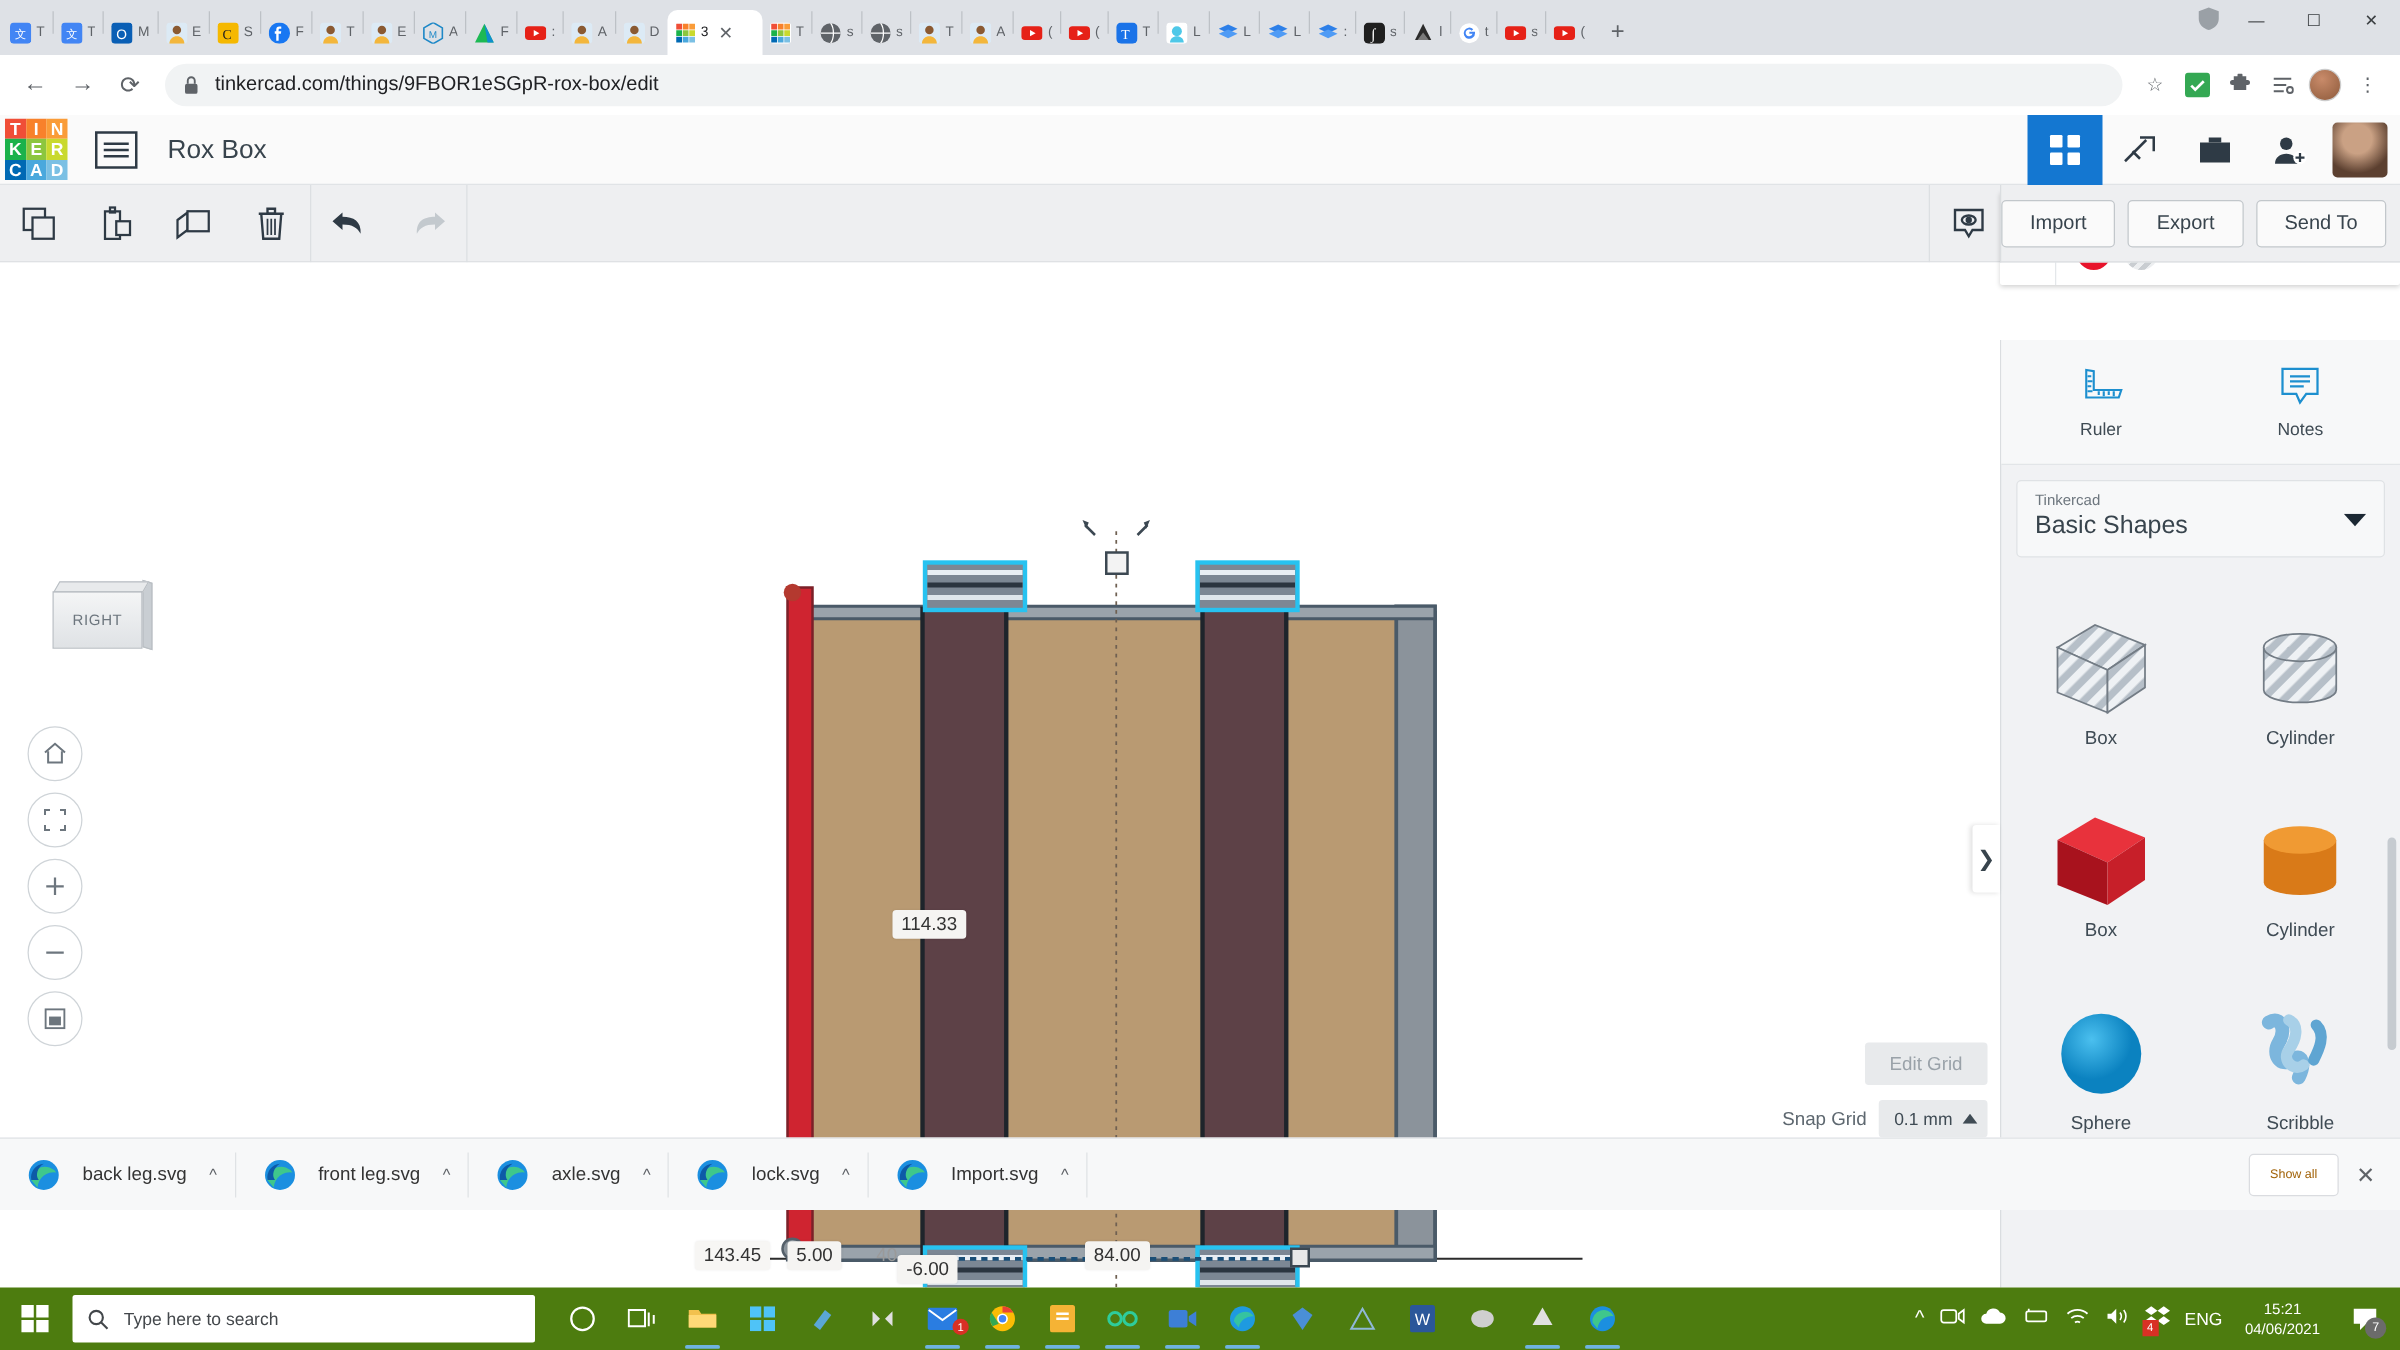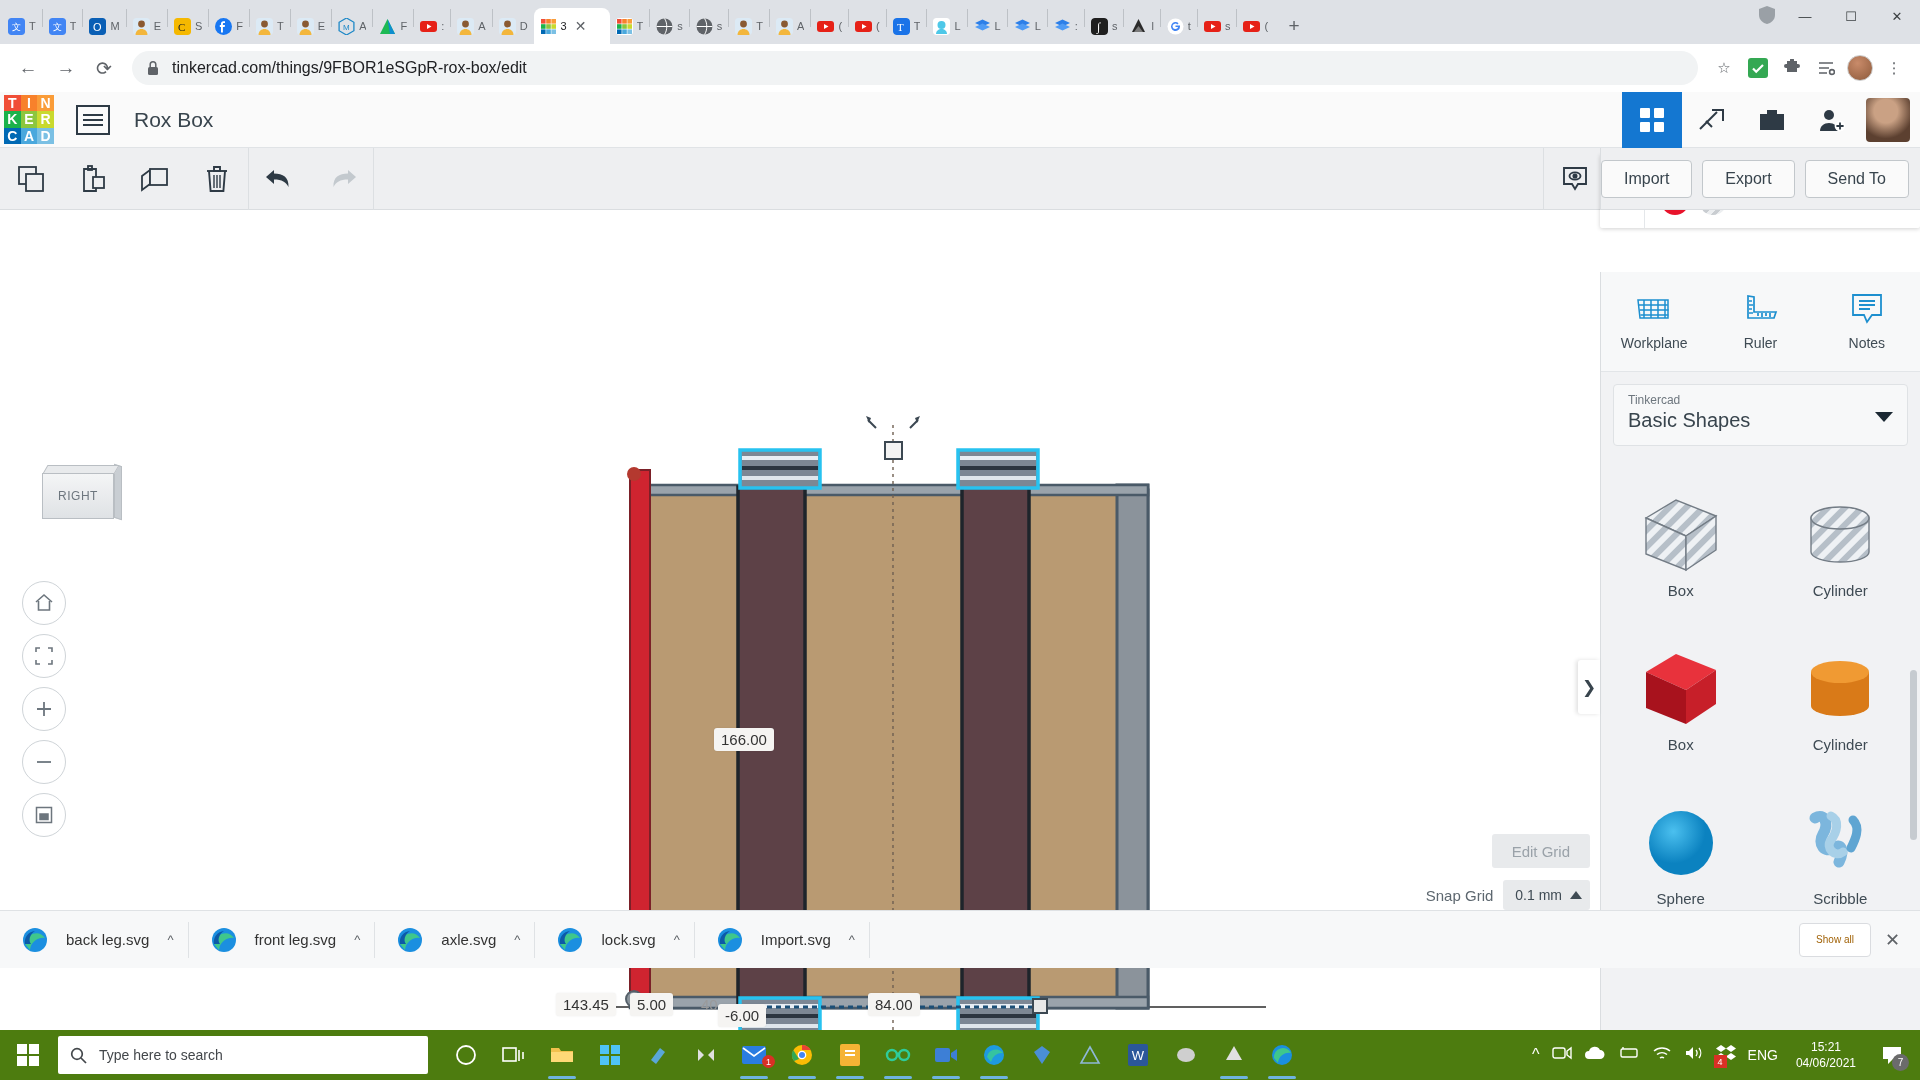--- a/index.html
+++ b/index.html
@@ -711,21 +711,21 @@
         <rect x="885" y="232" width="17" height="17" fill="#f3f3f3" stroke="#3c4852" stroke-width="2"></rect>
         <path d="M876 218 l-8 -8 M910 218 l8 -8" stroke="#3c4852" stroke-width="2" fill="none"></path>
         <path d="M866 206 l5 2 l-2 5 z" fill="#3c4852"></path>
         <path d="M920 206 l-5 2 l2 5 z" fill="#3c4852"></path>
 
         <circle cx="634" cy="264" r="7" fill="#b4392f"></circle>
         <circle cx="634" cy="789" r="8" fill="#8d969e" stroke="#55606a" stroke-width="2"></circle>
         <rect x="1033" y="789" width="14" height="14" fill="#e8e8e8" stroke="#3c4852" stroke-width="2"></rect>
       </svg>
 
-      <div class="dim-label" style="left:714px; top:518px;">166.00</div>
+      <div class="dim-label" style="left:714px; top:518px;">114.33</div>
       <div class="dim-label" style="left:556px; top:783px; background:#f7f6f4;">143.45</div>
       <div class="dim-label" style="left:630px; top:783px;">5.00</div>
       <div class="dim-label" style="left:694px; top:783px; background:none; color:#9a9a9a; box-shadow:none;">40</div>
       <div class="dim-label" style="left:718px; top:794px;">-6.00</div>
       <div class="dim-label" style="left:868px; top:783px;">84.00</div>
     </div>
 
     <div id="shapes-popover">
       <div id="sp-caret">
         <svg width="22" height="14" viewBox="0 0 22 14">
@@ -752,29 +752,20 @@
             </span>
           </div>
         </div>
       </div>
     </div>
 
     <div id="panel-toggle">❯</div>
 
     <div id="library">
       <div id="lib-tools">
-        <div class="lib-tool">
-          <span>
-            <svg width="40" height="34" viewBox="0 0 40 34" stroke="#1d8fcf" stroke-width="1.5" fill="none">
-              <path d="M4 8h30v18H6z"></path>
-              <path d="M10 8v18M17 8v18M24 8v18M31 8v18M4.8 13h29M5.6 18h29M6.4 23h28"></path>
-              </svg>
-          </span>
-          <span>Workplane</span>
-        </div>
         <div class="lib-tool">
           <span>
             <svg width="40" height="34" viewBox="0 0 40 34" stroke="#1d8fcf" stroke-width="1.7" fill="none">
               <path d="M8 4v22h26l2-6H14V5z"></path>
               <path d="M9 9h3M9 13h4M9 17h3M9 21h4M18 21v3M22 21v4M26 21v3M30 21v4"></path>
               </svg>
           </span>
           <span>Ruler</span>
         </div>
         <div class="lib-tool">

